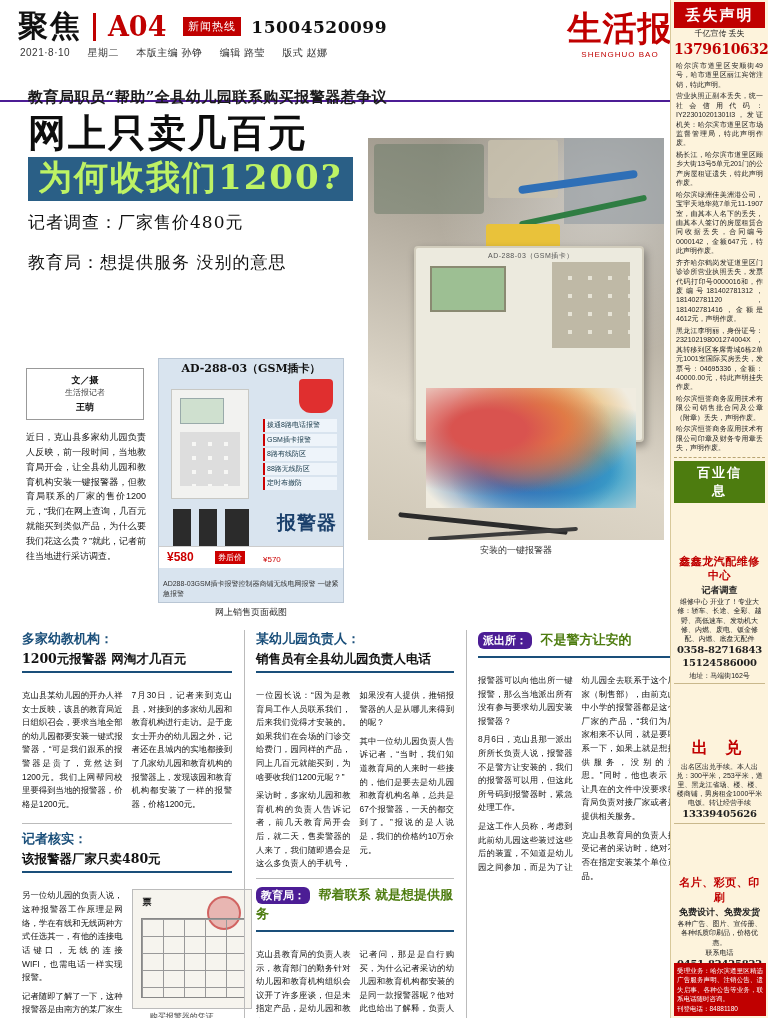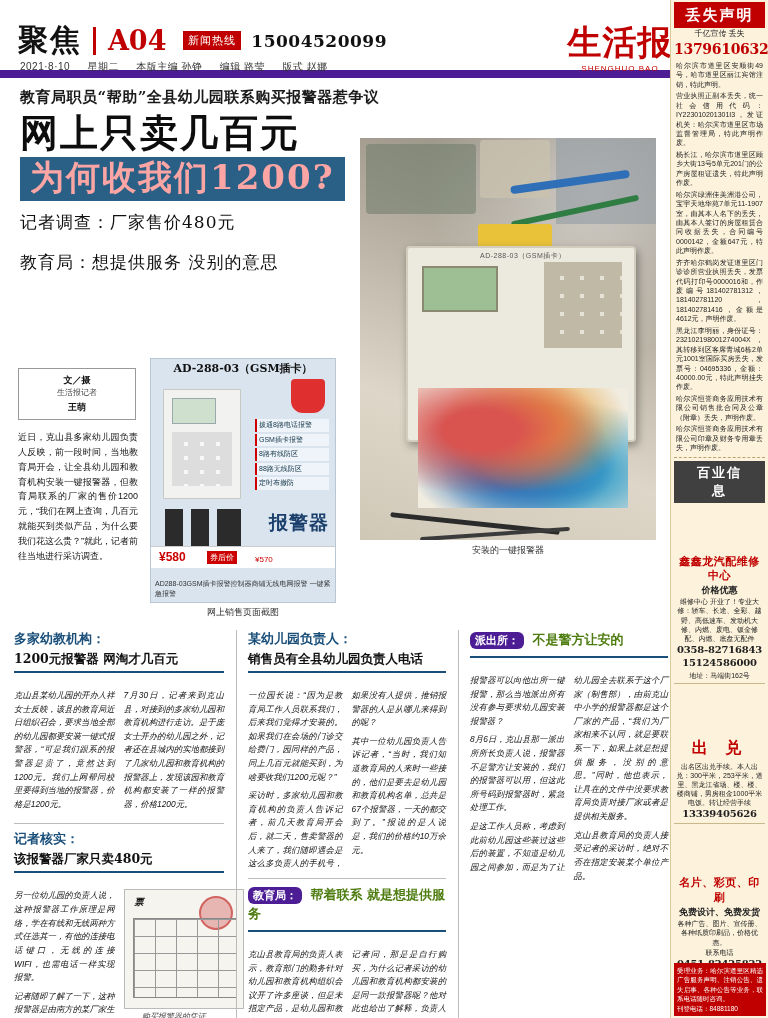--- a/index.html
+++ b/index.html
@@ -8,22 +8,22 @@
     width:768px; height:1018px;
     background:#ffffff;
     font-family:"Liberation Sans", sans-serif;
     color:#111;
     overflow:hidden;
   }
   .page { position:relative; width:768px; height:1018px; }
 
   
   .masthead {
-    position:absolute; left:0; top:14px; width:768px; height:64px;
-    border-bottom:8px solid #4c1d95;
+    position:absolute; left:0; top:0; width:768px; height:102px;
+    border-bottom:2px solid #4c1d95;
   }
   .mh-left { position:absolute; left:18px; top:6px; }
   .mh-juji {
     font-family:"DejaVu Serif", serif; font-weight:bold; font-size:30px;
     letter-spacing:2px; color:#111; display:inline-block; vertical-align:middle;
   }
   .mh-bar { display:inline-block; width:3px; height:28px; background:#c00000; margin:0 7px; vertical-align:middle; }
   .mh-a04 { display:inline-block; font-family:"DejaVu Serif", serif; font-weight:bold; font-size:27px; color:#c00000; vertical-align:middle; }
   .mh-hotline-tag {
     display:inline-block; background:#c00000; color:#fff; font-size:11px;
@@ -58,51 +58,51 @@
     font-size:15px; padding:3px 0; letter-spacing:2px; font-family:"DejaVu Serif", serif;
   }
   .rail-sub { text-align:center; font-size:8px; padding:1px 0 0; }
   .rail-bignum {
     text-align:center; font-family:"DejaVu Serif", serif; font-weight:bold;
     font-size:14px; color:#c00000; letter-spacing:-0.3px;
   }
   .rail-block { padding:2px 2px 3px; border-bottom:1px dashed #b8a472; }
   .rail-block p { margin:0 0 2px; text-align:justify; }
   .rail-head2 {
-    background:#404040; color:#fff; text-align:center; font-weight:bold;
+    background:#4d7c0f; color:#fff; text-align:center; font-weight:bold;
     font-size:13px; padding:3px 16px; letter-spacing:2px; margin-top:3px;
     font-family:"DejaVu Serif", serif;
   }
   .rail-ad { text-align:center; padding:3px 1px; border-bottom:1px solid #c9b88c;margin-top:48px; }
   .rail-ad .t1 { color:#c00000; font-weight:bold; font-size:11px; letter-spacing:0.5px; }
   .rail-ad .t2 { font-size:9px; font-weight:bold; margin-top:1px; }
   .rail-ad .t3 { font-size:7px; margin-top:1px; line-height:1.3; }
   .rail-ad .num { font-family:"DejaVu Serif", serif; font-weight:bold; font-size:10px; letter-spacing:-0.2px; }
   .rail-dui {
     text-align:center; font-family:"DejaVu Serif", serif; font-weight:bold;
     font-size:16px; color:#c00000; letter-spacing:6px; padding:2px 0;
   }
   .rail-red-foot {
     position:absolute; left:3px; bottom:2px; width:92px; background:#c00000;
     color:#fff; font-size:6.5px; line-height:1.45; padding:3px; text-align:justify;
   }
 
   
-  .main { position:absolute; left:0; top:78px; width:670px; height:940px; padding:0 14px; }
+  .main { position:absolute; left:8px; top:78px; width:670px; height:940px; padding:0 14px; }
 
   .kicker {
     font-family:"DejaVu Serif", serif; font-weight:bold; font-size:15px;
     color:#1a1a1a; margin:10px 0 6px 6px; letter-spacing:0.5px;
   }
   .headline1 {
     font-family:"DejaVu Serif", serif; font-weight:bold; font-size:38px;
     color:#0d0d0d; letter-spacing:2px; margin:2px 0 4px 6px; line-height:1.05;
   }
   .headline2 {
-    display:inline-block; background:#2a5f86; color:#fca5a5;
+    display:inline-block; background:#2a5f86; color:#bef264;
     font-family:"DejaVu Serif", serif; font-weight:bold; font-size:34px;
     letter-spacing:2px; padding:3px 10px 5px; margin-left:6px; line-height:1.05;
   }
   .subhead {
     font-family:"DejaVu Serif", serif; font-size:17px; color:#111;
     margin:10px 0 2px 6px; letter-spacing:1px;
   }
   .subhead2 { margin-top:17px; }
 
   
@@ -212,21 +212,21 @@
   .secsub {
     font-family:"DejaVu Serif", serif; font-weight:bold; font-size:12.5px;
     color:#111; border-bottom:2px solid #1a4f7a; padding-bottom:3px; margin:0 0 16px;
   }
   .secsub.nb { border-bottom:none; }
   .tag {
     display:inline-block; background:#4c1d95; color:#fff; font-weight:bold;
     font-size:11px; padding:1px 5px; font-family:"DejaVu Serif", serif;border-radius:6px;
   }
   .ptxt { font-size:8.4px; line-height:1.62; text-align:justify; margin:0 0 5px; color:#111; }
-  .twocol { column-count:2; column-gap:9px;font-style:italic; }
+  .twocol { column-count:2; column-gap:9px; }
   .docimg {
     width:120px; height:120px; margin:4px auto 2px; display:block;
     background:#f6f4ee; border:1px solid #bbb; position:relative; overflow:hidden;
   }
   .docimg .grid { position:absolute; left:8px; top:28px; width:104px; height:80px;
     background:
       repeating-linear-gradient(to right, #999 0 1px, transparent 1px 21px),
       repeating-linear-gradient(to bottom, #999 0 1px, transparent 1px 17px);
     border:1px solid #888; }
   .docimg .stamp { position:absolute; right:10px; top:6px; width:34px; height:34px; border-radius:50%;
@@ -396,21 +396,21 @@
       <p>齐齐哈尔鹤岗发证道里区门诊诊所营业执照丢失，发票代码打印号0000016和，作废编号181402781312，181402781120，181402781416，金额是4612元，声明作废。</p>
       <p>黑龙江李明丽，身份证号：232102198001274004X，其转移到区客席青城6栋2单元1001室国际买房丢失，发票号：04695336，金额：40000.00元，特此声明挂失作废。</p>
       <p>哈尔滨恒誉商务应用技术有限公司销售批合同及公章（附章）丢失，声明作废。</p>
       <p>哈尔滨恒誉商务应用技术有限公司印章及财务专用章丢失，声明作废。</p>
     </div>
 
     <div class="rail-head2">百业信息</div>
 
     <div class="rail-ad">
       <div class="t1">鑫鑫龙汽配维修中心</div>
-      <div class="t2">价格优惠</div>
+      <div class="t2">记者调查</div>
       <div class="t3">维修中心 开业了！专业大修：轿车、长途、全彩、越野、高低速车、发动机大修、内燃、废电、钣金修配、内燃、底盘无配件</div>
       <div class="num">0358-82716843</div>
       <div class="num">15124586000</div>
       <div class="t3">地址：马端街162号</div>
     </div>
 
     <div class="rail-ad">
       <div class="rail-dui">出 兑</div>
       <div class="t3">出名区出兑手续。本人出兑：300平米，253平米，道里、黑龙江省场、楼、楼、楼商铺，男房租金1000平米电饭。转让经营手续</div>
       <div class="num">13339405626</div>

